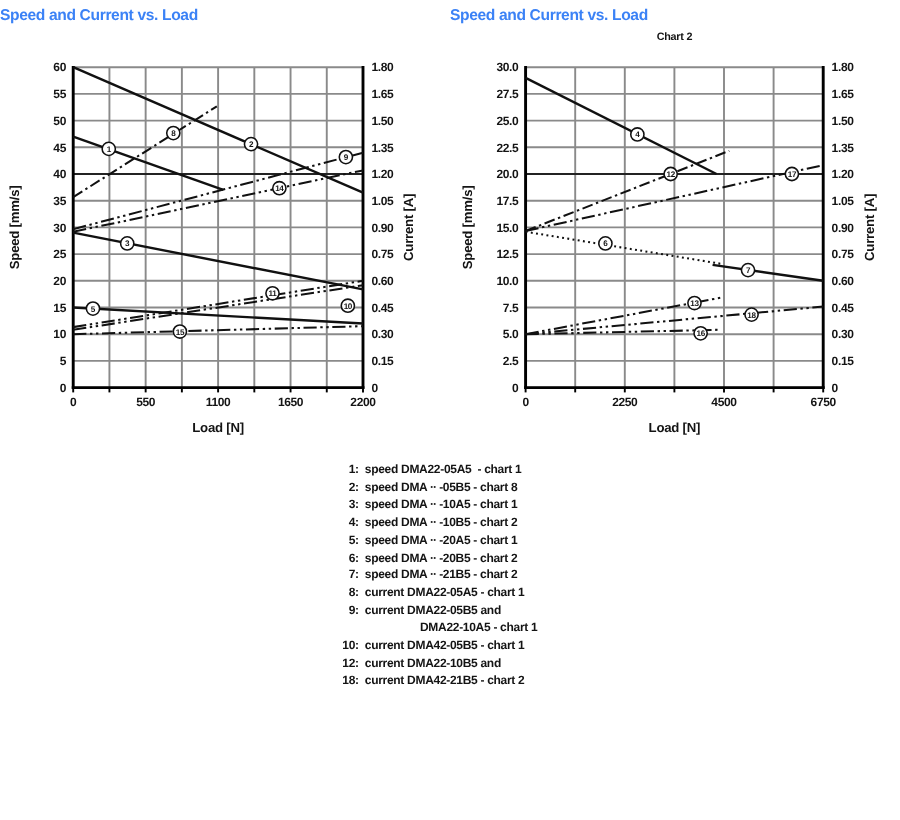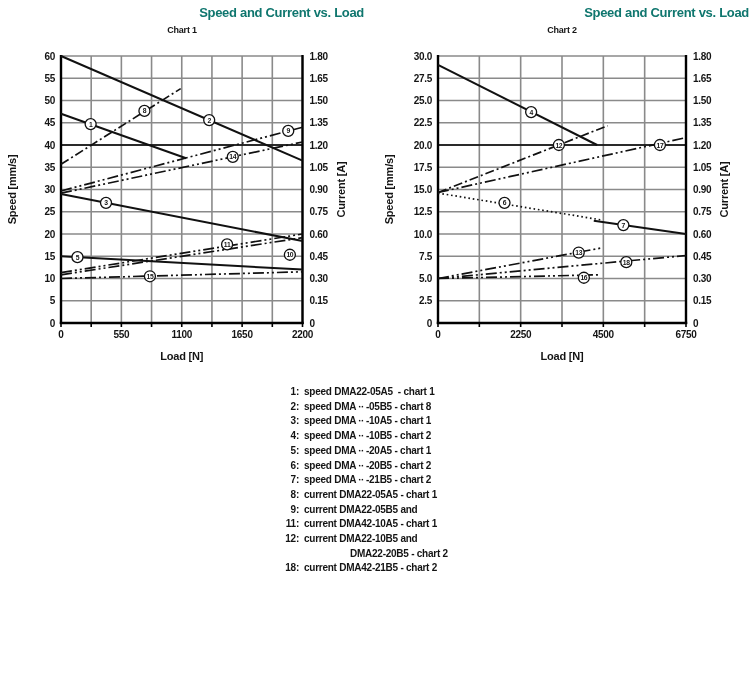--- a/index.html
+++ b/index.html
@@ -1,20 +1,20 @@
 <!DOCTYPE html>
 <html><head>
 <meta charset="utf-8">
 <style>
   html,body{margin:0;padding:0;background:#fff;overflow:hidden;}
   #figure{position:relative;width:750px;height:683px;background:#fff;
           font-family:"Liberation Sans",sans-serif;color:#111;}
   .chart-block{position:absolute;top:0;height:380px;}
-  .ctitle{position:absolute;top:5px;text-align:right;font-size:13px;font-weight:700;
-          letter-spacing:-0.3px;color:#0f766e;}
+  .ctitle{position:absolute;top:5px;text-align:left;font-size:13px;font-weight:700;
+          letter-spacing:-0.3px;color:#3b82f6;}
   .csub{position:absolute;top:25px;text-align:center;font-size:9px;font-weight:700;
         letter-spacing:-0.2px;color:#141414;}
   svg{position:absolute;left:0;top:0;}
   svg text{font-family:"Liberation Sans",sans-serif;fill:#141414;}
   .tick-label{font-size:10px;font-weight:700;letter-spacing:-0.3px;}
   .axis-title{font-size:11px;font-weight:700;letter-spacing:-0.2px;}
   .marker-num{font-size:6.8px;font-weight:700;letter-spacing:-0.3px;}
   #legend{position:absolute;left:280px;top:385px;width:280px;}
   .legend-row{display:flex;line-height:14.7px;font-size:10px;font-weight:700;
               letter-spacing:-0.25px;color:#141414;}
@@ -22,21 +22,20 @@
   .legend-text{margin-left:5px;white-space:pre;}
   .legend-text.indent{padding-left:46px;}
 </style>
 </head>
 <body>
 
 <div id="figure">
 
   <div class="chart-block" style="left:0;width:375px;">
     <div class="ctitle" style="left:0;width:364px;">Speed and Current vs. Load</div>
-    <div class="csub" style="left:0;width:364px;">Chart 1</div>
     <svg id="svg-chart-0" width="375" height="380" viewBox="0 0 375 380">
         <line x1="61" y1="56" x2="61" y2="323" stroke="#8a8a8a" stroke-width="1.6"></line>
         <line x1="61" y1="323" x2="61" y2="327" stroke="#000000" stroke-width="1.6"></line>
         <line x1="91.1875" y1="56" x2="91.1875" y2="323" stroke="#8a8a8a" stroke-width="1.6"></line>
         <line x1="91.1875" y1="323" x2="91.1875" y2="327" stroke="#000000" stroke-width="1.6"></line>
         <line x1="121.375" y1="56" x2="121.375" y2="323" stroke="#8a8a8a" stroke-width="1.6"></line>
         <line x1="121.375" y1="323" x2="121.375" y2="327" stroke="#000000" stroke-width="1.6"></line>
         <line x1="151.5625" y1="56" x2="151.5625" y2="323" stroke="#8a8a8a" stroke-width="1.6"></line>
         <line x1="151.5625" y1="323" x2="151.5625" y2="327" stroke="#000000" stroke-width="1.6"></line>
         <line x1="181.75" y1="56" x2="181.75" y2="323" stroke="#8a8a8a" stroke-width="1.6"></line>
@@ -260,32 +259,29 @@
       <div class="legend-row">
         <span class="legend-num">8:</span>
         <span class="legend-text">current DMA22-05A5 - chart 1</span>
       </div>
       <div class="legend-row">
         <span class="legend-num">9:</span>
         <span class="legend-text">current DMA22-05B5 and</span>
       </div>
       <div class="legend-row">
         <span class="legend-num"></span>
-      </div>
-      <div class="legend-row">
-        <span class="legend-num">11:</span>
-        <span class="legend-text">current DMA42-10A5 - chart 1</span>
+        <span class="legend-text indent">DMA22-10A5 - chart 1</span>
+      </div>
+      <div class="legend-row">
+        <span class="legend-num">10:</span>
+        <span class="legend-text">current DMA42-05B5 - chart 1</span>
       </div>
       <div class="legend-row">
         <span class="legend-num">12:</span>
         <span class="legend-text">current DMA22-10B5 and</span>
       </div>
       <div class="legend-row">
-        <span class="legend-num"></span>
-        <span class="legend-text indent">DMA22-20B5 - chart 2</span>
-      </div>
-      <div class="legend-row">
         <span class="legend-num">18:</span>
         <span class="legend-text">current DMA42-21B5 - chart 2</span>
       </div>
     </div>
 
 </div>
 
 </body></html>

